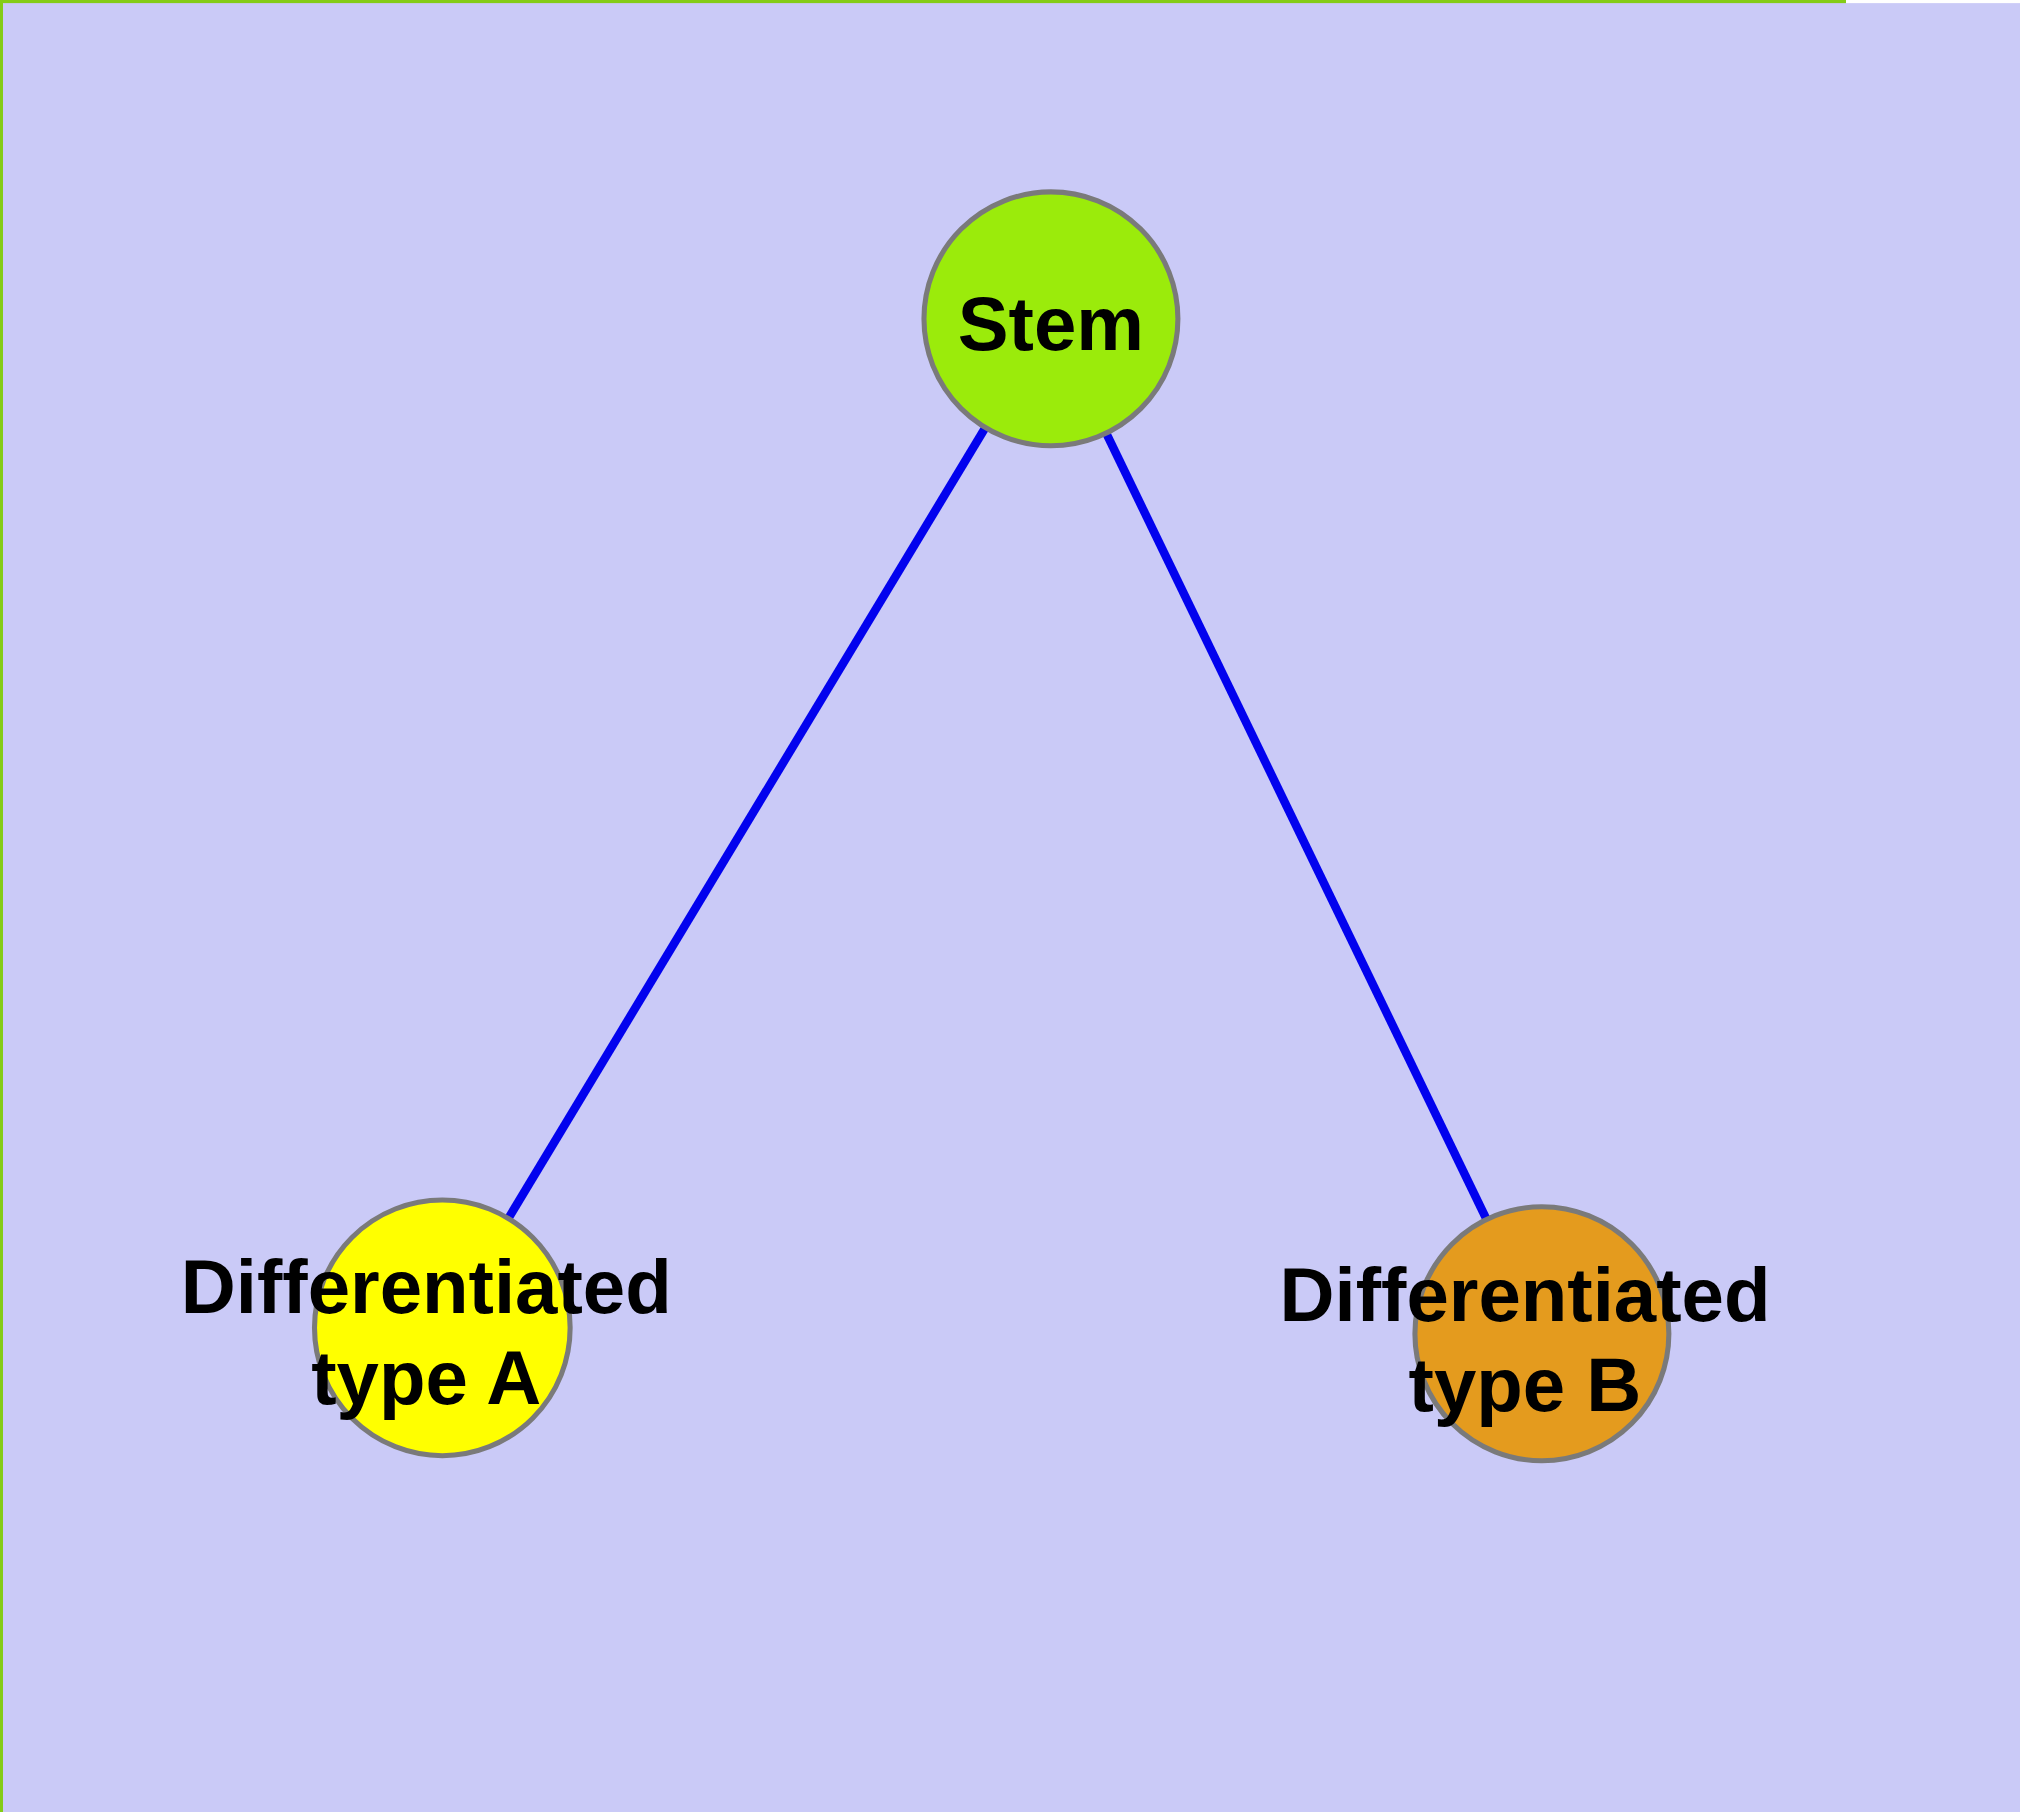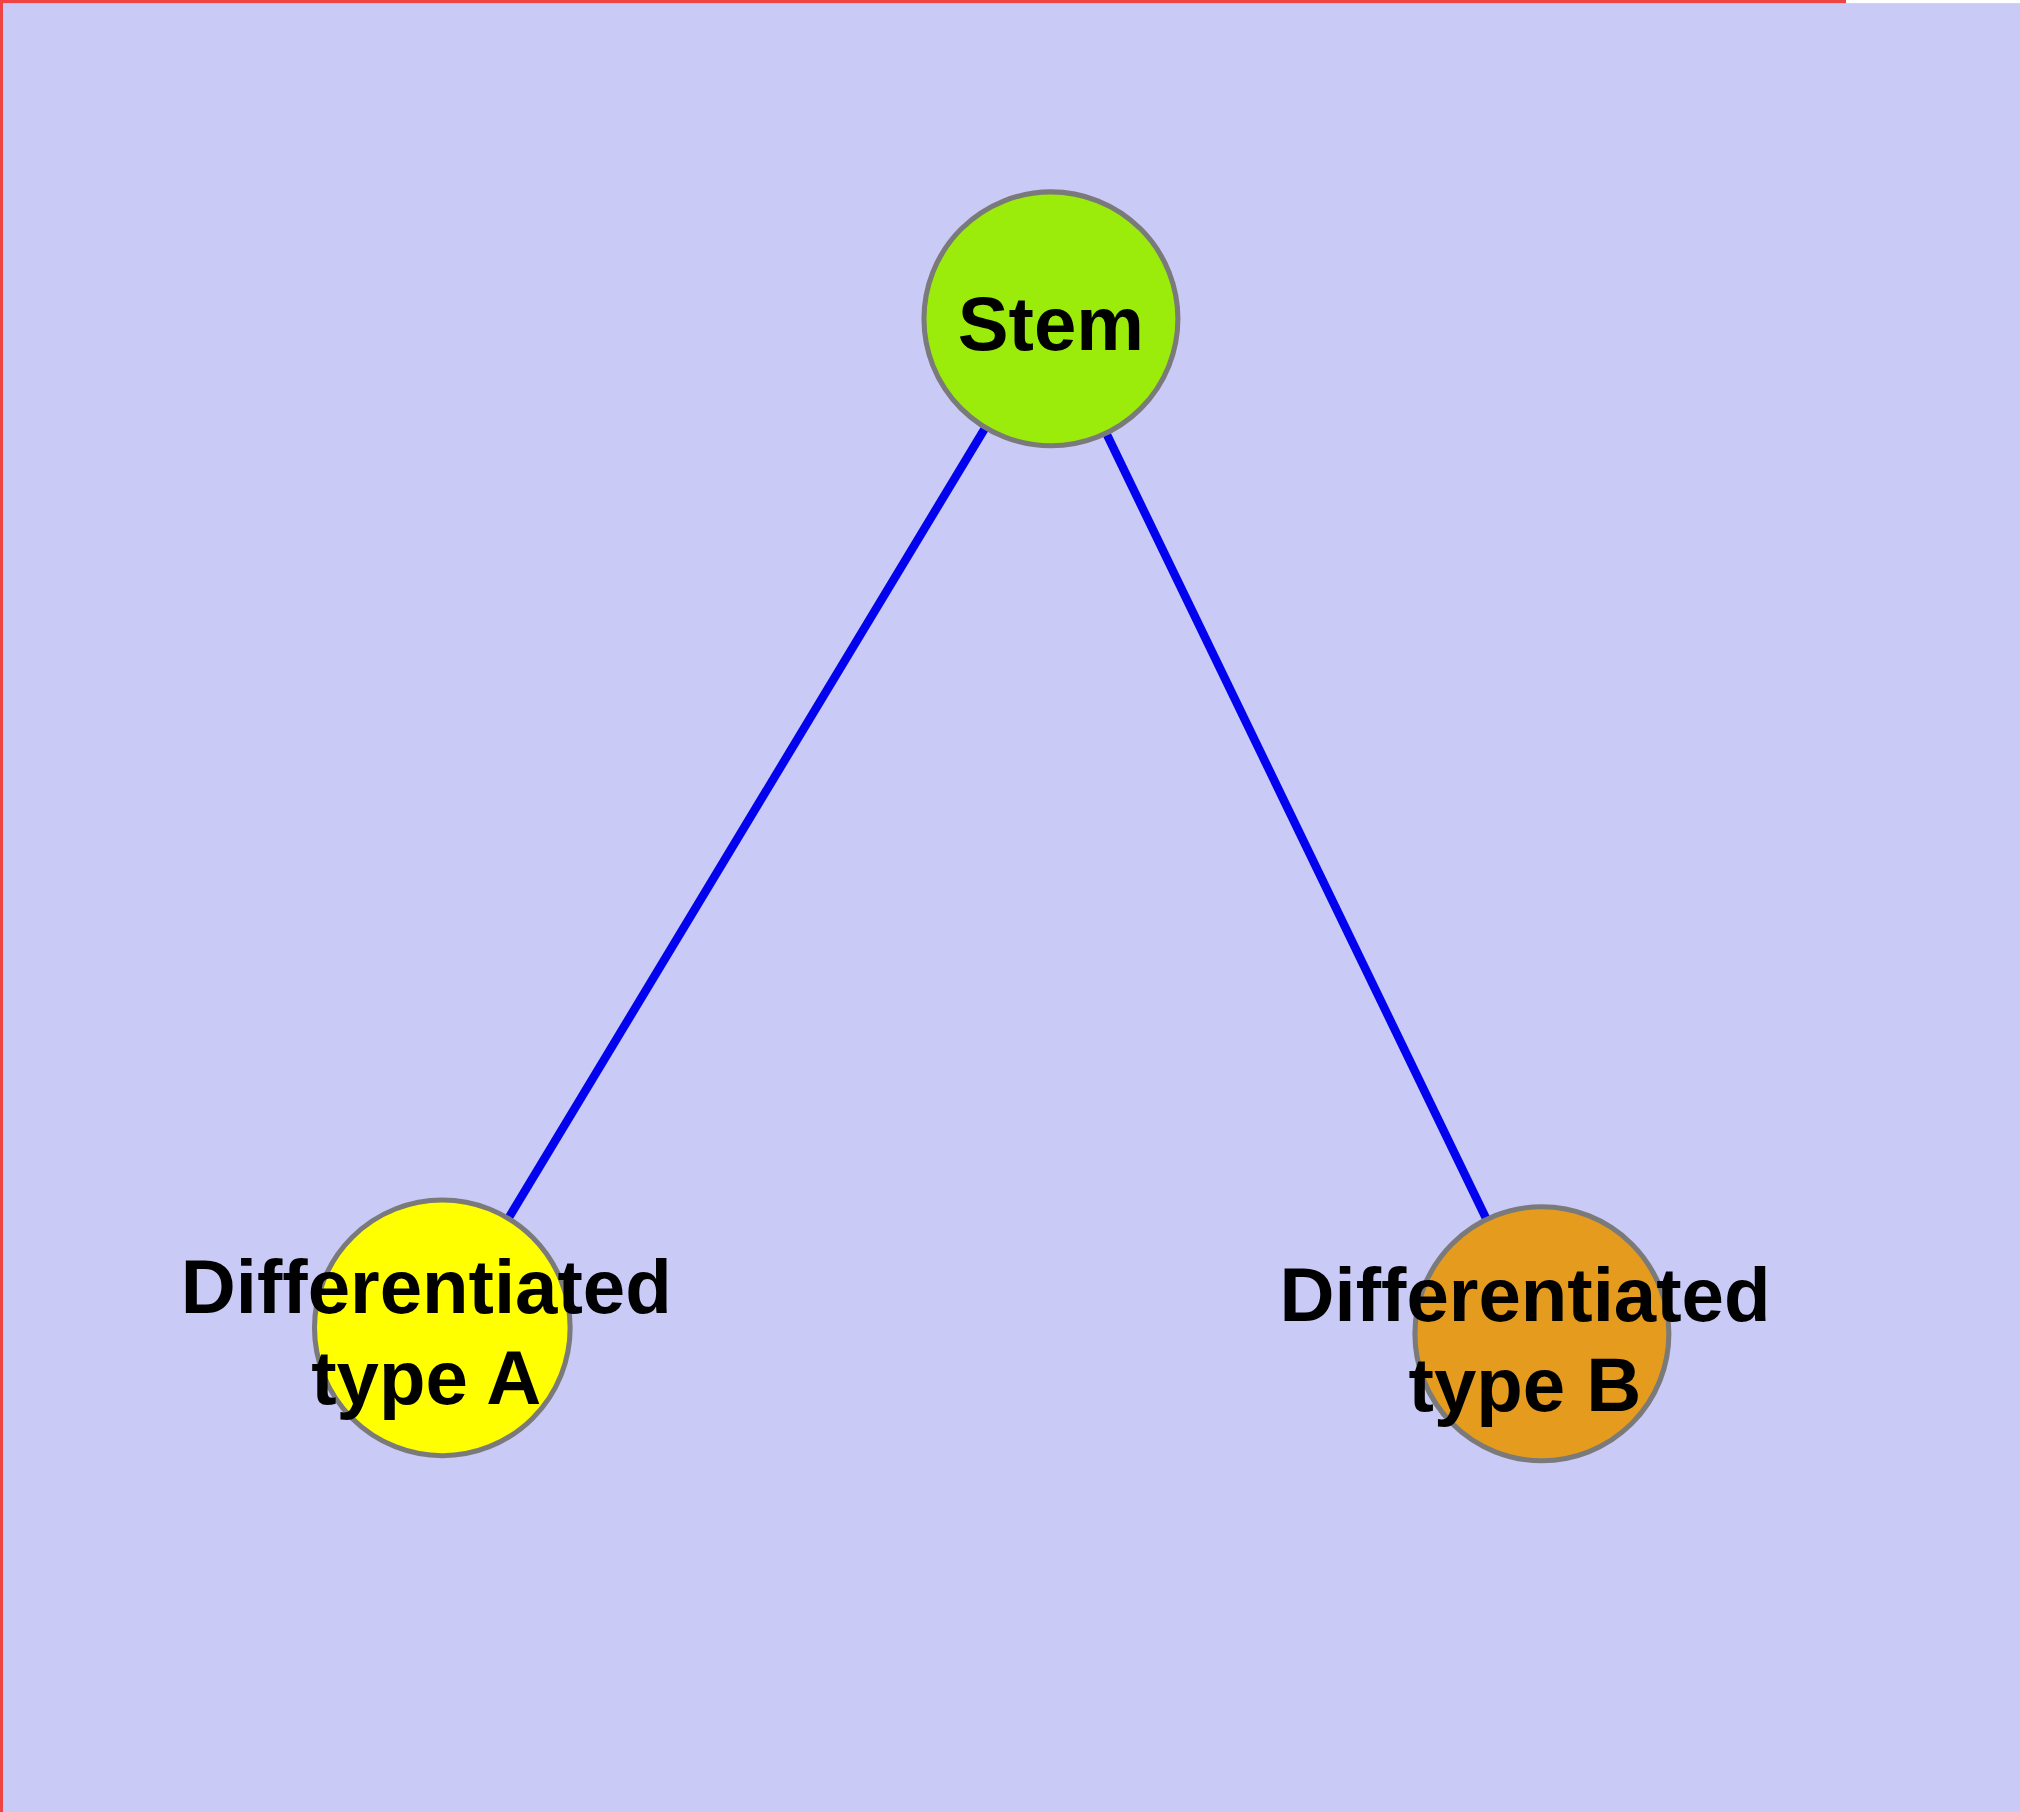--- a/index.html
+++ b/index.html
@@ -10,21 +10,21 @@
     width: 2021px;
     height: 1812px;
     background: #ffffff; 
     overflow: hidden;
     font-family: "Liberation Sans", sans-serif;
   }
   .frame {
     position: relative;
     width: 1846px;
     height: 1812px;
-    background: #ef4444;
+    background: #84cc16;
   }
   .diagram-svg {
     position: absolute;
     left: 2.5px;
     top: 2.5px;
     width: 2018px;
     height: 1810px;
     display: block;
   }
   .edge {

